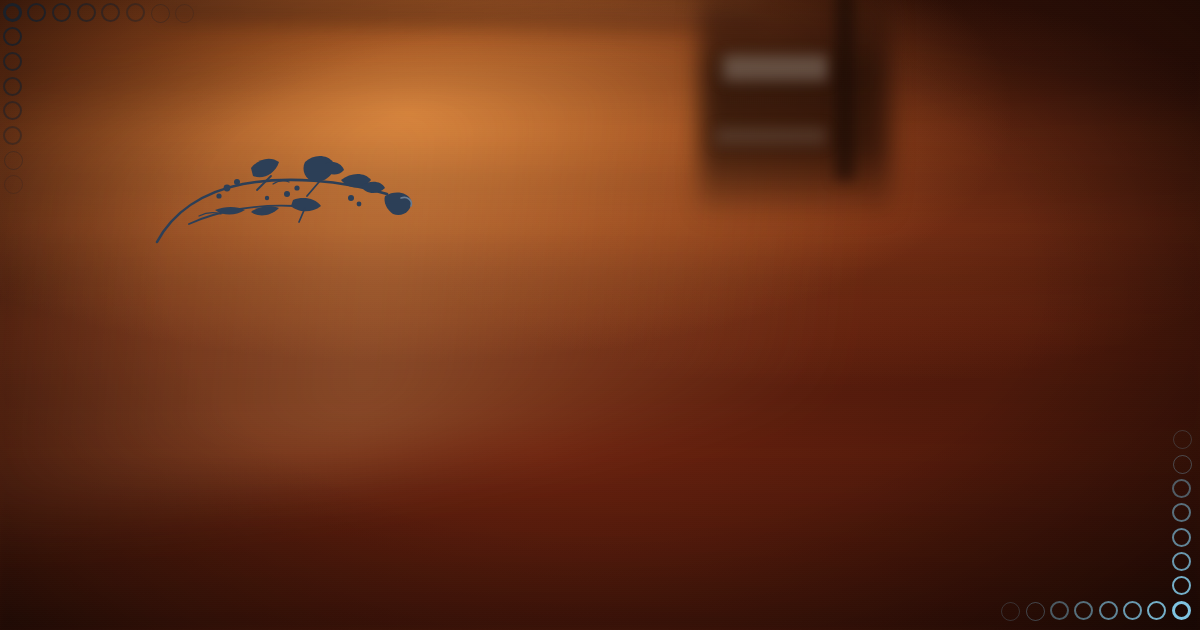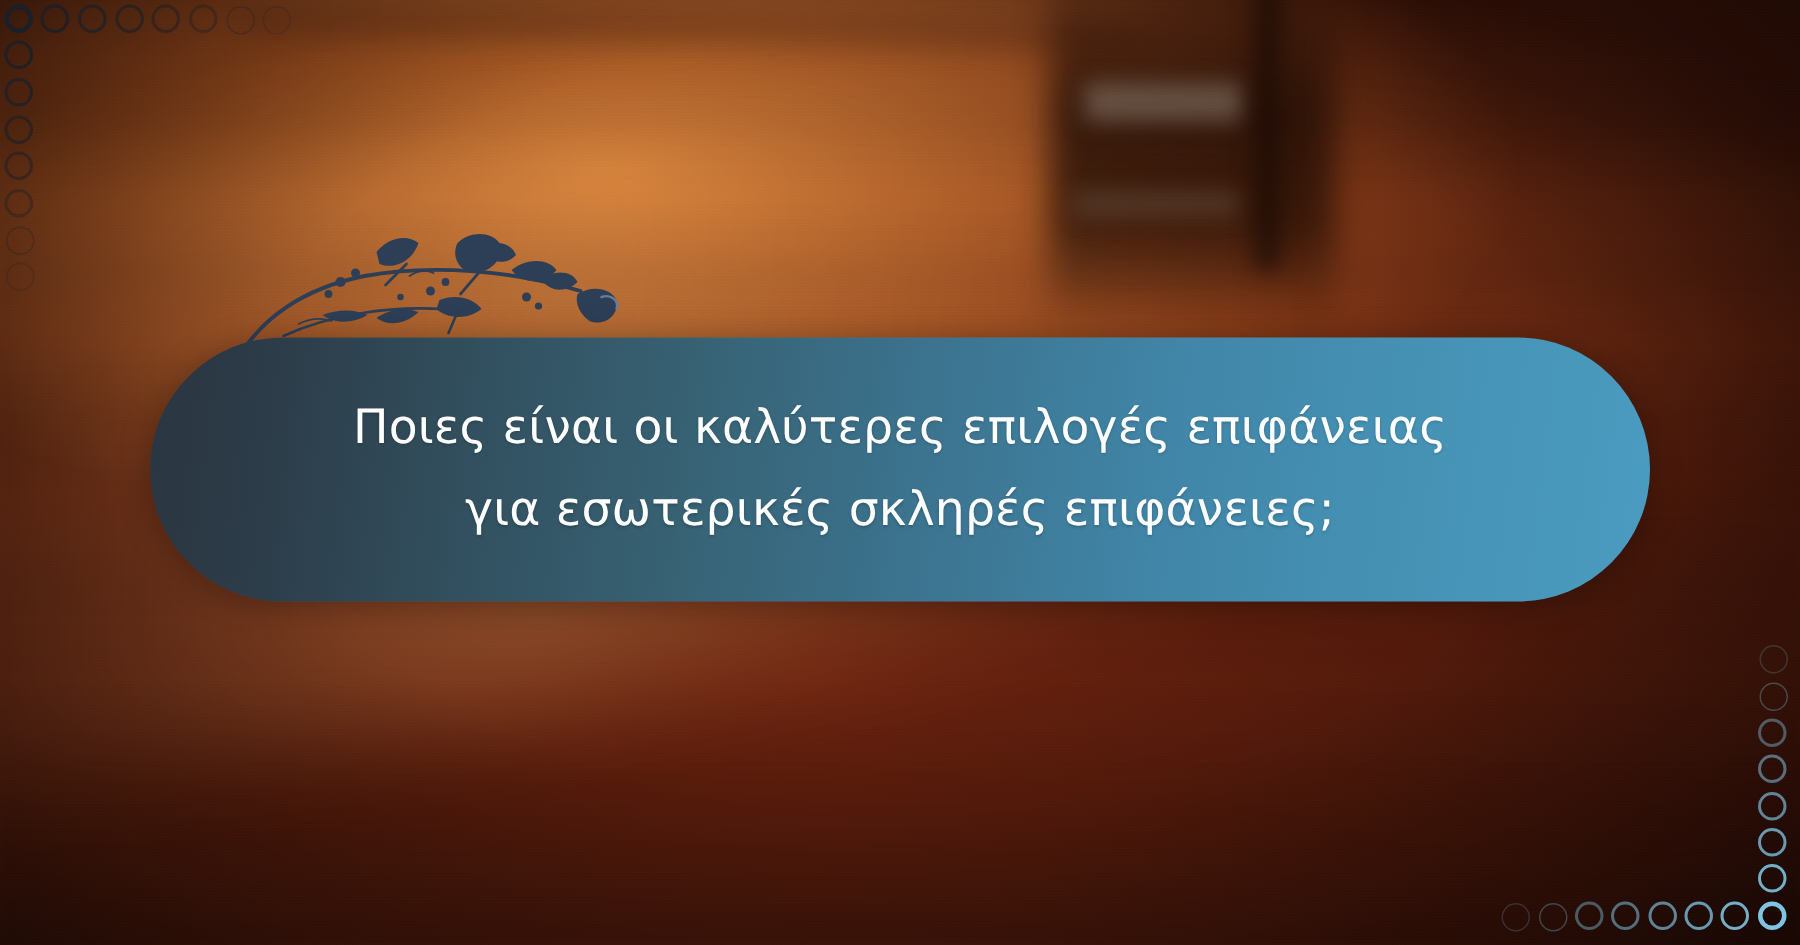--- a/index.html
+++ b/index.html
@@ -259,18 +259,14 @@
         <circle cx="196" cy="48" r="3.0" fill="#2c3f57" stroke="none"></circle>
         <circle cx="204" cy="54" r="2.4" fill="#2c3f57" stroke="none"></circle>
         <circle cx="112" cy="48" r="2.2" fill="#2c3f57" stroke="none"></circle>
 
         <path d="M44 66 C52 62, 60 62, 66 64" stroke-width="1.2"></path>
         <path d="M118 34 C124 30, 130 30, 134 32" stroke-width="1.2"></path>
       </g>
     </svg>
   </div>
 
-  <div class="pill">
-    <div class="pill-text">Ποιες είναι οι καλύτερες επιλογές επιφάνειας
-για εσωτερικές σκληρές επιφάνειες;</div>
-  </div>
 
 </div>
 
 </body></html>

